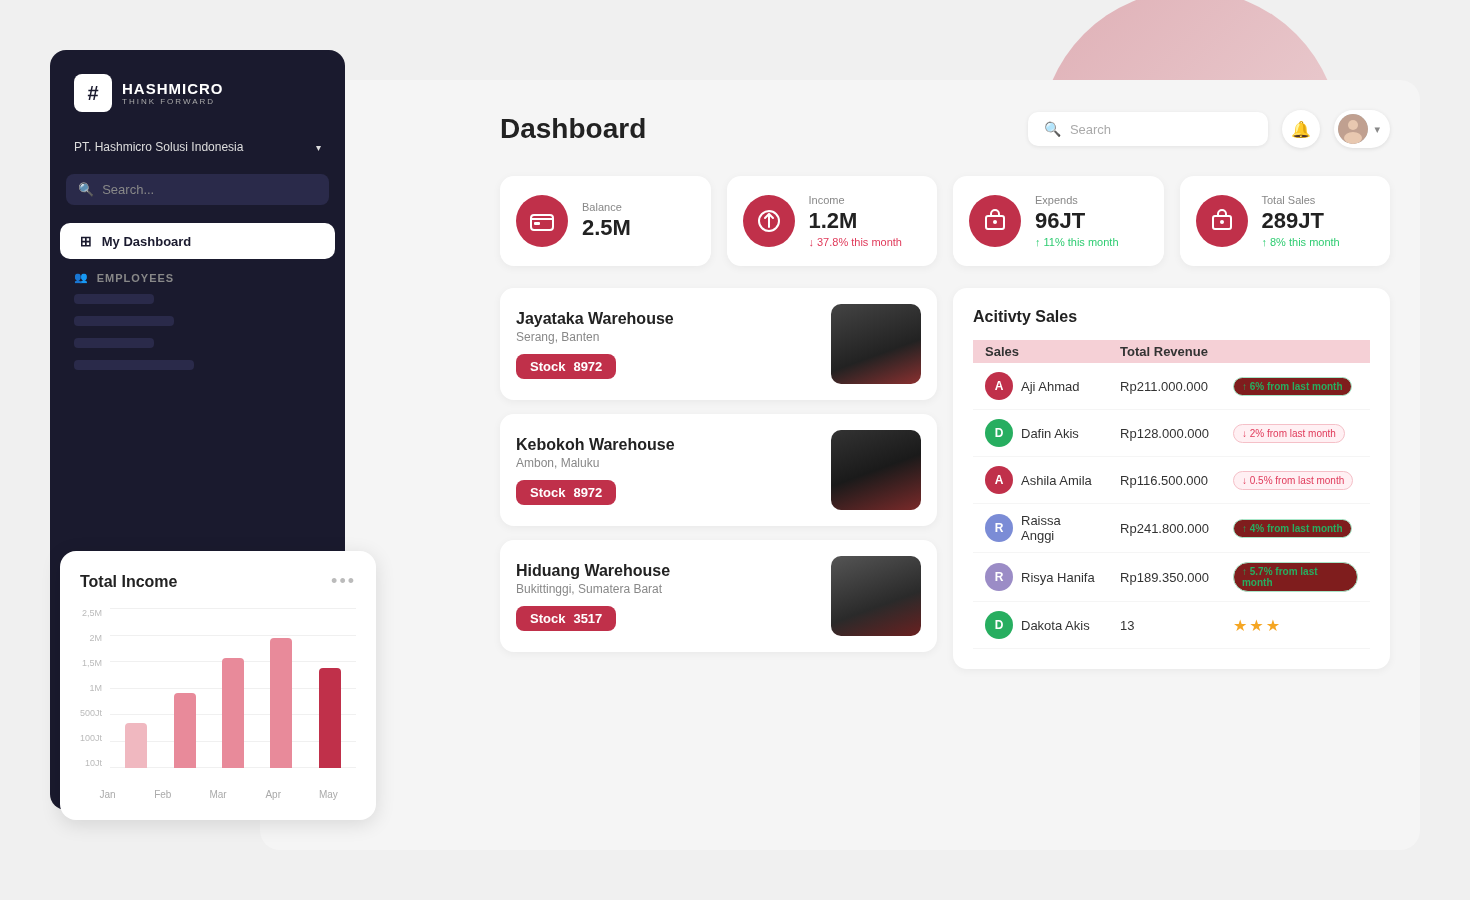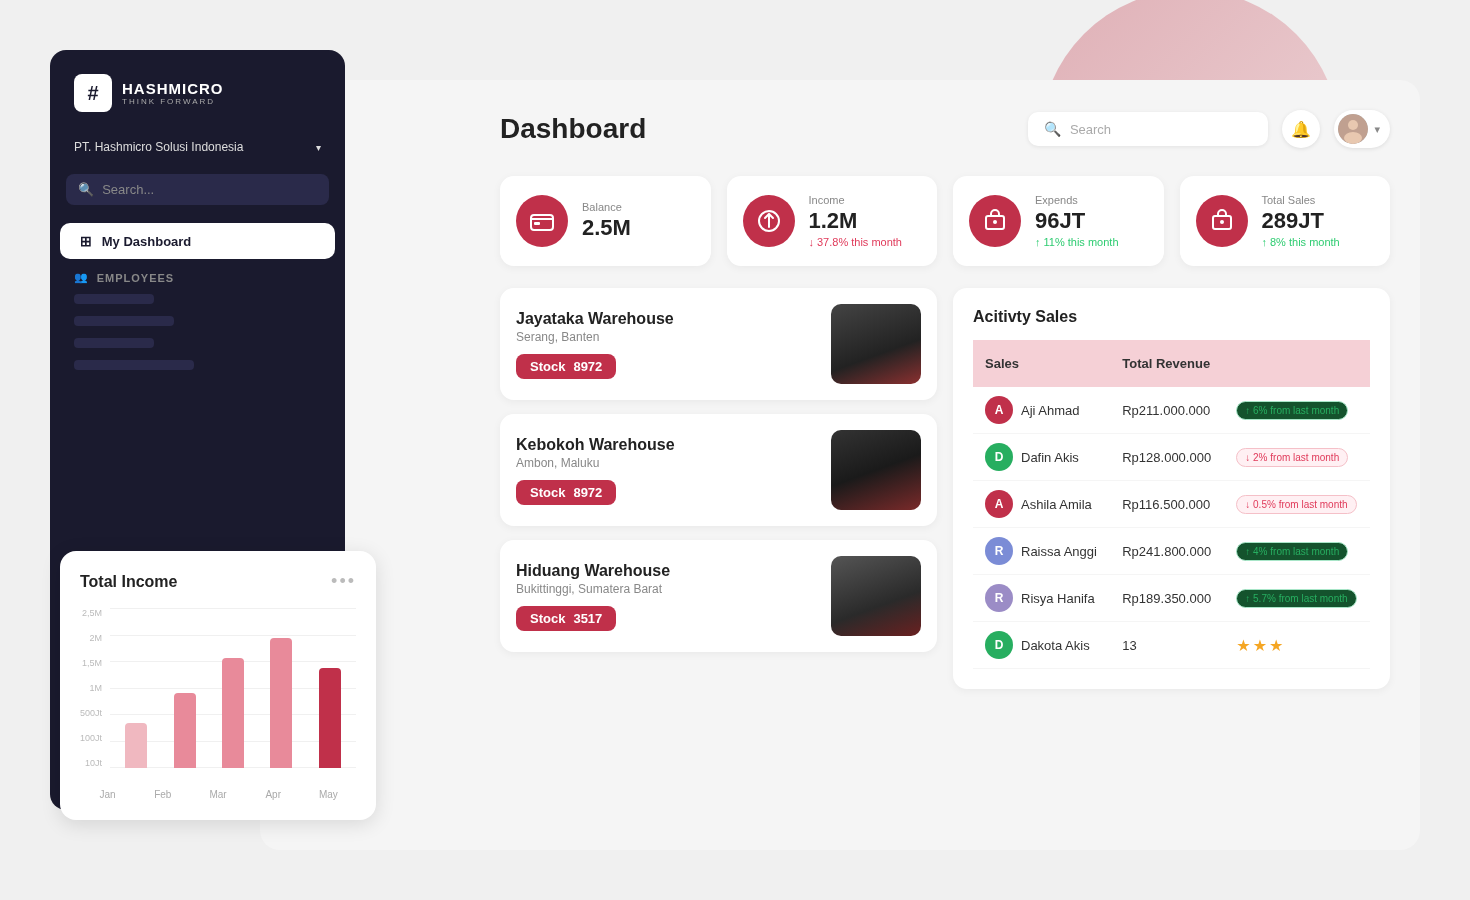--- a/index.html
+++ b/index.html
@@ -354,21 +354,21 @@
 
     .activity-title { font-size: 16px; font-weight: 700; color: #222; margin-bottom: 14px; }
 
     .activity-table { width: 100%; border-collapse: collapse; }
 
     .activity-table thead tr {
       background: #f5d0d6;
     }
 
     .activity-table th {
-      padding: 16px 12px;
+      padding: 4px 12px;
       font-size: 13px;
       font-weight: 600;
       color: #333;
       text-align: left;
     }
 
     .activity-table td {
       padding: 9px 12px;
       font-size: 13px;
       color: #333;
@@ -398,21 +398,21 @@
       display: inline-flex;
       align-items: center;
       gap: 3px;
       border-radius: 20px;
       padding: 3px 8px;
       font-size: 10px;
       font-weight: 500;
       border: 1px solid;
     }
 
-    .change-up { color: #27ae60; border-color: #a8e6c8; background: #14532d; }
+    .change-up { color: #27ae60; border-color: #a8e6c8; background: #7f1d1d; font-weight: bold; }
     .change-down { color: #e03a5a; border-color: #f5c0c8; background: #fff0f3; }
 
     .stars { color: #f5a623; font-size: 16px; letter-spacing: 2px; }
 
     
     .income-chart-card {
       position: absolute;
       left: 10px;
       bottom: 30px;
       width: 316px;

